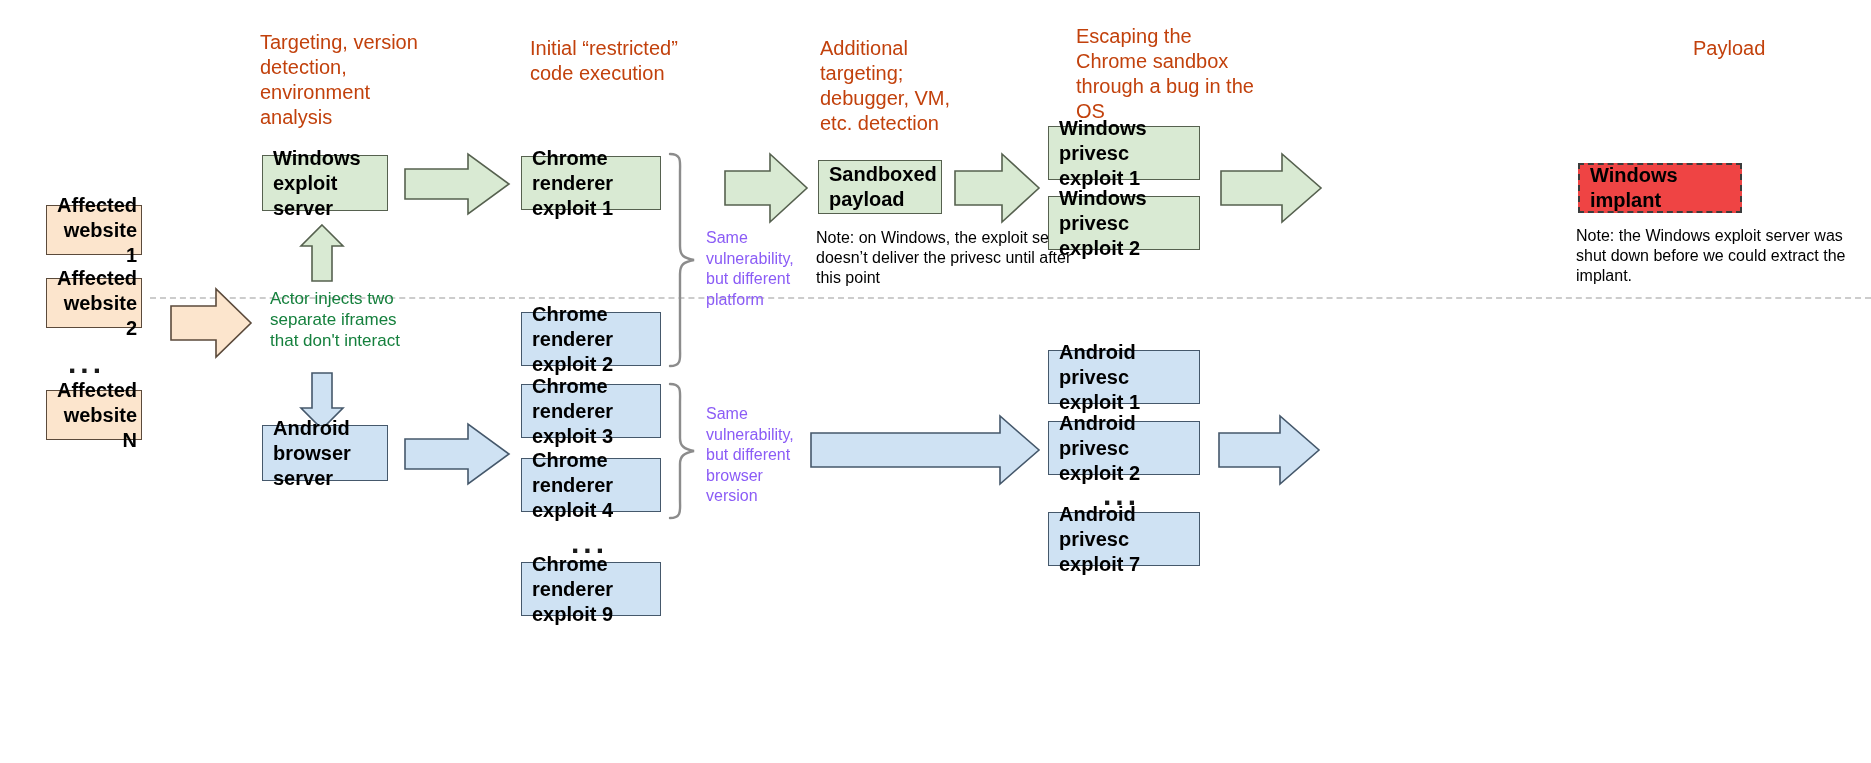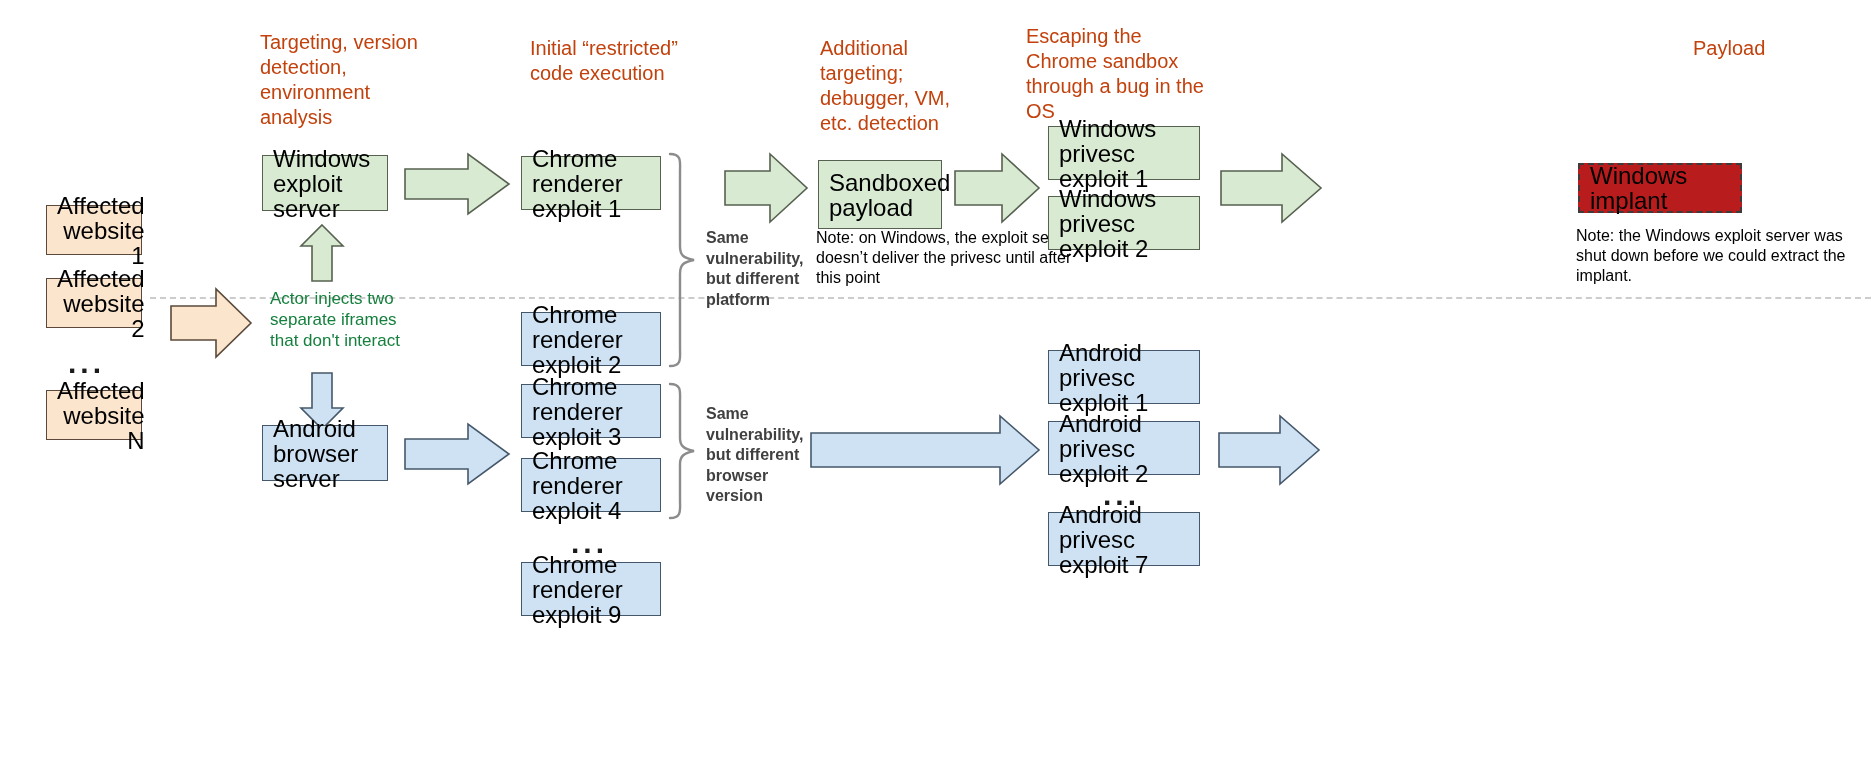--- a/index.html
+++ b/index.html
@@ -27,39 +27,40 @@
     color: #c2410c;
     white-space: pre-line;
   }
 
   
   .box {
     box-sizing: border-box;
     display: flex;
     align-items: center;
     padding: 17px 10px;
-    font-size: 24px;
+    font-size: 20px;
     line-height: 25px;
     white-space: pre-line;
+    font-weight: bold;
   }
   .box-orange {
     background: #fce5cd;
     border: 1.5px solid #5b4a3b;
     text-align: right;
   }
   .box-green {
     background: #d9ead3;
     border: 1.5px solid #56614f;
   }
   .box-blue {
     background: #cfe2f3;
     border: 1.5px solid #45586b;
   }
   .box-dashed {
-    background: #b91c1c;
+    background: #ef4444;
     border: 2px dashed #3c3c3c;
     justify-content: center;
   }
 
   
   .note {
     font-size: 16px;
     line-height: 20px;
     white-space: pre-line;
     color: #000;
@@ -67,22 +68,21 @@
   .caption {
     font-size: 17px;
     line-height: 21px;
     white-space: pre-line;
     color: #15803d;
   }
   .bracket-label {
     font-size: 16px;
     line-height: 20.5px;
     white-space: pre-line;
-    color: #404040;
-    font-weight: bold;
+    color: #8b5cf6;
   }
 
   
   .ellipsis {
     font-size: 30px;
     letter-spacing: 4px;
     line-height: 1;
     color: #1a1a1a;
     font-weight: bold;
   }
@@ -106,21 +106,21 @@
 analysis</div>
 
   <div class="abs col-header" style="left:820px; top:36px; width:180px;">Additional
 targeting;
 debugger, VM,
 etc. detection</div>
 
   <div class="abs col-header" style="left:530px; top:36px; width:200px;">Initial “restricted”
 code execution</div>
 
-  <div class="abs col-header" style="left:1026px; top:24px; width:210px;">Escaping the
+  <div class="abs col-header" style="left:1076px; top:24px; width:210px;">Escaping the
 Chrome sandbox
 through a bug in the
 OS</div>
 
   <div class="abs col-header" style="left:1693px; top:36px; width:140px;">Payload</div>
 
   <div class="abs divider" style="left:150px; top:297px; width:1721px;"></div>
 
   <div class="abs box box-orange" style="left:46px; top:205px; width:96px; height:50px;">Affected
 website 1</div>
@@ -212,21 +212,21 @@
 but different
 browser
 version</div>
 
   <div class="abs" style="left:724px; top:153px;">
     <svg width="84" height="70" viewBox="0 0 84 70">
       <polygon points="1,18 46,18 46,1 83,35 46,69 46,52 1,52" fill="#d9ead3" stroke="#56614f" stroke-width="1.6" stroke-linejoin="miter"></polygon>
     </svg>
   </div>
 
-  <div class="abs box box-green" style="left:818px; top:160px; width:124px; height:69px;">Sandboxed
+  <div class="abs box box-green" style="left:818px; top:160px; width:124px; height:54px;">Sandboxed
 payload</div>
 
   <div class="abs note" style="left:816px; top:228px; width:300px;">Note: on Windows, the exploit server
 doesn’t deliver the privesc until after
 this point</div>
 
   <div class="abs" style="left:954px; top:153px;">
     <svg width="86" height="70" viewBox="0 0 86 70">
       <polygon points="1,18 48,18 48,1 85,35 48,69 48,52 1,52" fill="#d9ead3" stroke="#56614f" stroke-width="1.6" stroke-linejoin="miter"></polygon>
     </svg>

